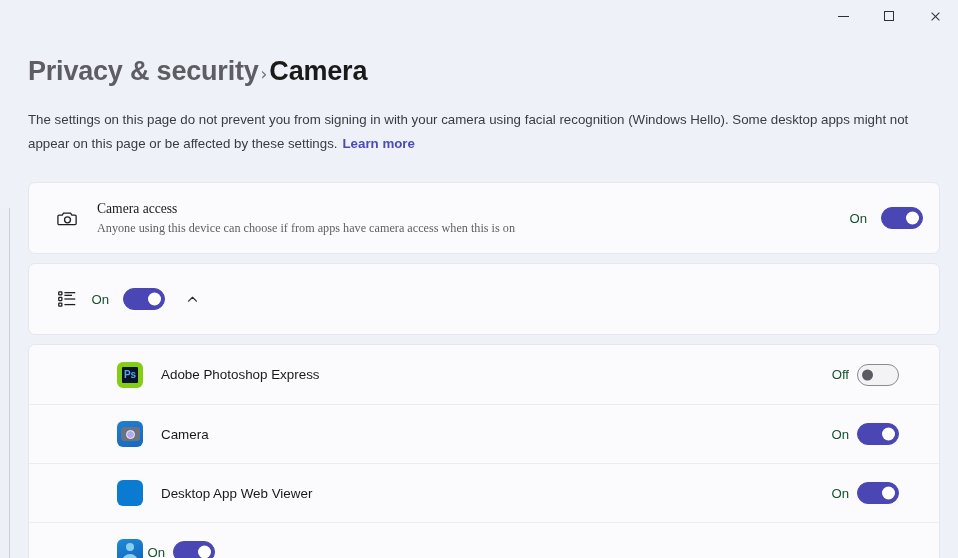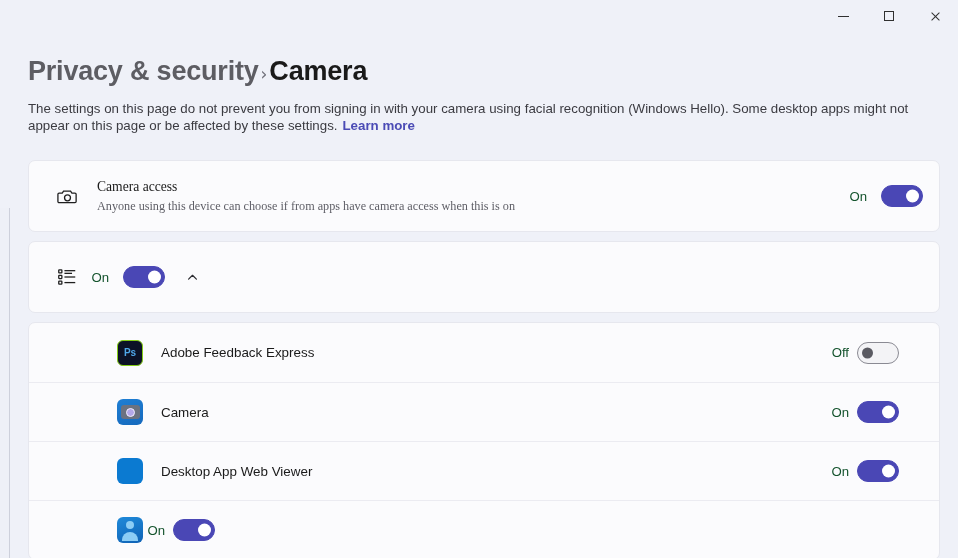--- a/index.html
+++ b/index.html
@@ -100,23 +100,23 @@
   }
   .crumb-current {
     font-size: 27px;
     font-weight: 600;
     color: #1a1a1a;
     letter-spacing: -0.2px;
   }
 
   
   #description {
-    margin-top: 24px;
+    margin-top: 32px;
     font-size: 13.3px;
-    line-height: 17px;
+    line-height: 24px;
     color: #3b3b41;
     max-width: 918px;
   }
   #learn-more {
     color: #4b4bb5;
     font-weight: 700;
     text-decoration: none;
     margin-left: 5px;
     cursor: pointer;
   }
@@ -246,21 +246,21 @@
     flex: 1;
   }
   .app-right {
     display: flex;
     align-items: center;
     gap: 8px;
   }
 
   
   .ico-ps { background: #0c1226; display:flex; align-items:center; justify-content:center;
-            border: 1px solid #84cc16; }
+            border: 5px solid #84cc16; }
   .ico-ps span { color:#4fa7e8; font-size:10px; font-weight:700; font-family:"Liberation Sans",sans-serif; }
 
   .ico-cam { background: linear-gradient(160deg,#1f7fd4,#1569bd); display:flex; align-items:center; justify-content:center; }
   .ico-cam .body { width:19px; height:14px; border-radius:3px; background:#6b7280; display:flex; align-items:center; justify-content:center; }
   .ico-cam .lens { width:9px; height:9px; border-radius:50%; background:#b3a8e8; border:1.5px solid #f2f0fc; }
 
   .ico-plain { background: #0b7ad1; }
 
   .ico-fb { background: linear-gradient(160deg,#1f8ada,#0f62b5); display:flex; align-items:flex-end; justify-content:center; }
   .ico-fb .head { position:absolute; top:4px; left:50%; transform:translateX(-50%); width:8px; height:8px; border-radius:50%; background:#8ccdf5; }
@@ -340,21 +340,21 @@
         </div>
       </div>
     </div>
 
     <div id="app-list">
 
       <div class="app-row">
         <div class="app-icon ico-ps">
           <span>Ps</span>
         </div>
-        <div class="app-name">Adobe Feedback Express</div>
+        <div class="app-name">Adobe Photoshop Express</div>
         <div class="app-right">
           <span class="state-label">Off</span>
           <div class="toggle off">
             <div class="knob"></div>
           </div>
         </div>
       </div>
 
       <div class="app-row">
         <div class="app-icon ico-cam">

